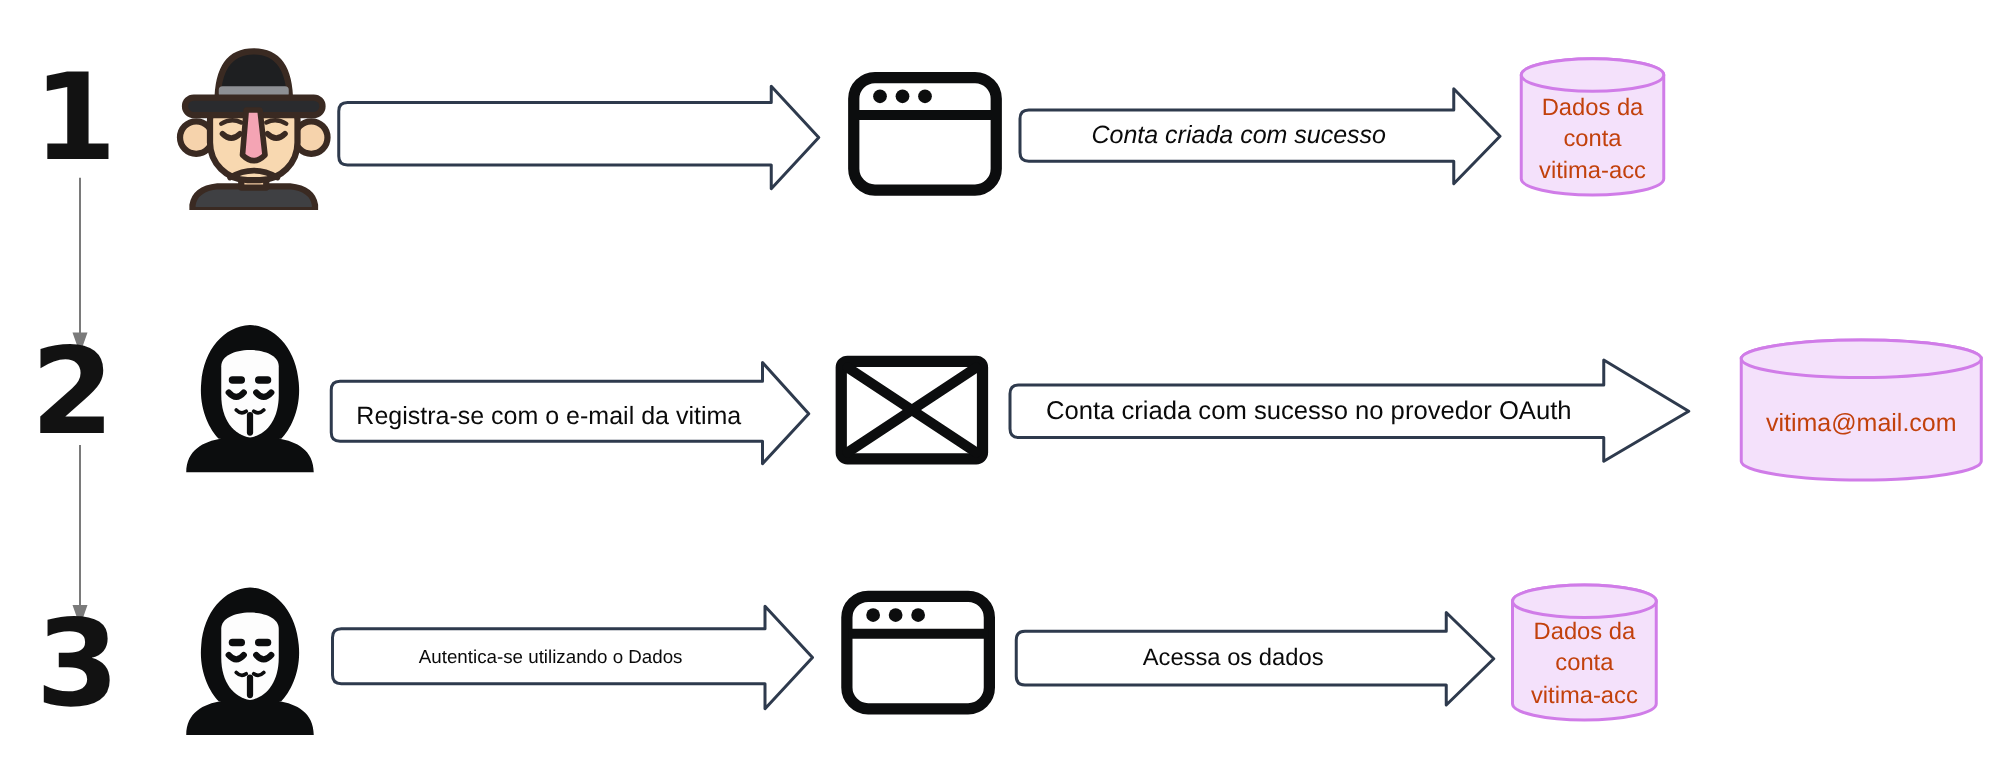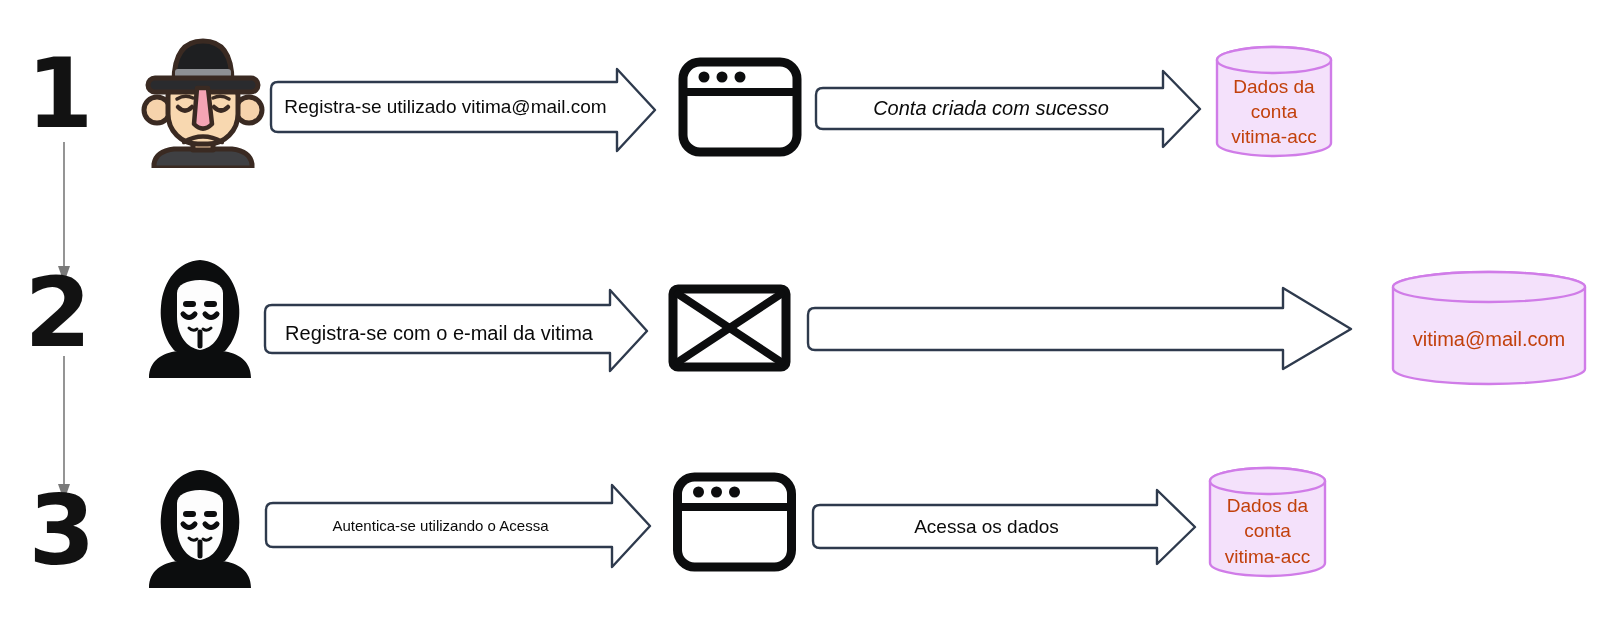--- a/index.html
+++ b/index.html
@@ -74,21 +74,20 @@
       <path d="M 57,52 H 68 L 72,88 Q 63,97 54,88 Z" fill="#f4a4b4" stroke-width="4.5"></path>
 
       <path d="M 44,106 Q 63,95 82,106" fill="none" stroke-width="4.5"></path>
     </g>
   </svg>
 
   <div class="arrow-wrap" style="left:268px; top:66px; width:390px; height:88px;">
     <svg width="390" height="88" viewBox="0 0 390 88">
       <path d="M 10,16 H 349 V 3 L 387,44 L 349,85 V 66 H 10 Q 3,66 3,59 V 23 Q 3,16 10,16 Z" fill="#ffffff" stroke="#2e3a4d" stroke-width="2.4" stroke-linejoin="round"></path>
     </svg>
-    <div class="arrow-label" style="left:6px; top:16px; width:343px; height:50px; font-size:19px;">Registra-se utilizado vitima@mail.com</div>
   </div>
 
   <svg class="abs" style="left:678px; top:57px;" width="124" height="100" viewBox="0 0 124 100">
     <rect x="5" y="5" width="114" height="90" rx="17" fill="#ffffff" stroke="#0c0d0e" stroke-width="9"></rect>
     <line x1="6" y1="35" x2="118" y2="35" stroke="#0c0d0e" stroke-width="8"></line>
     <circle cx="26" cy="20" r="5.5" fill="#0c0d0e"></circle>
     <circle cx="44" cy="20" r="5.5" fill="#0c0d0e"></circle>
     <circle cx="62" cy="20" r="5.5" fill="#0c0d0e"></circle>
   </svg>
 
@@ -138,20 +137,21 @@
     <g stroke="#0c0d0e" stroke-width="8" stroke-linecap="round">
       <line x1="11" y1="11" x2="114" y2="79"></line>
       <line x1="114" y1="11" x2="11" y2="79"></line>
     </g>
   </svg>
 
   <div class="arrow-wrap" style="left:805px; top:285px; width:549px; height:87px;">
     <svg width="549" height="87" viewBox="0 0 549 87">
       <path d="M 10,23 H 478 V 3 L 546,44 L 478,84 V 65 H 10 Q 3,65 3,58 V 30 Q 3,23 10,23 Z" fill="#ffffff" stroke="#2e3a4d" stroke-width="2.4" stroke-linejoin="round"></path>
     </svg>
+    <div class="arrow-label" style="left:6px; top:23px; width:472px; height:42px; font-size:20.5px;">Conta criada com sucesso no provedor OAuth</div>
   </div>
 
   <div class="db-wrap" style="left:1367px; top:270px; width:196px; height:116px;margin-left:24px;">
     <svg width="196" height="116" viewBox="0 0 196 116">
       <path d="M 2,17 V 99 A 96 15 0 0 0 194,99 V 17 A 96 15 0 0 0 2,17 Z" fill="#f4e1fb" stroke="#d07ce8" stroke-width="2.4"></path>
       <ellipse cx="98" cy="17" rx="96" ry="15" fill="#f4e1fb" stroke="#d07ce8" stroke-width="2.4"></ellipse>
     </svg>
     <div class="db-label" style="top:32px; bottom:10px; font-size:20px;">vitima@mail.com</div>
   </div>
 
@@ -171,21 +171,21 @@
     <g fill="none" stroke="#0c0d0e" stroke-width="3" stroke-linecap="round">
       <path d="M 46,70 Q 50,74 54,71"></path>
       <path d="M 60,71 Q 64,74 68,70"></path>
     </g>
   </svg>
 
   <div class="arrow-wrap" style="left:263px; top:482px; width:390px; height:88px;">
     <svg width="390" height="88" viewBox="0 0 390 88">
       <path d="M 10,21 H 349 V 3 L 387,44 L 349,85 V 65 H 10 Q 3,65 3,58 V 28 Q 3,21 10,21 Z" fill="#ffffff" stroke="#2e3a4d" stroke-width="2.4" stroke-linejoin="round"></path>
     </svg>
-    <div class="arrow-label" style="left:6px; top:21px; width:343px; height:44px; font-size:15px;">Autentica-se utilizando o Acessa</div>
+    <div class="arrow-label" style="left:6px; top:21px; width:343px; height:44px; font-size:15px;">Autentica-se utilizando o Dados</div>
   </div>
 
   <svg class="abs" style="left:672px; top:472px;" width="125" height="100" viewBox="0 0 124 100">
     <rect x="5" y="5" width="114" height="90" rx="17" fill="#ffffff" stroke="#0c0d0e" stroke-width="9"></rect>
     <line x1="6" y1="35" x2="118" y2="35" stroke="#0c0d0e" stroke-width="8"></line>
     <circle cx="26" cy="20" r="5.5" fill="#0c0d0e"></circle>
     <circle cx="44" cy="20" r="5.5" fill="#0c0d0e"></circle>
     <circle cx="62" cy="20" r="5.5" fill="#0c0d0e"></circle>
   </svg>
 

